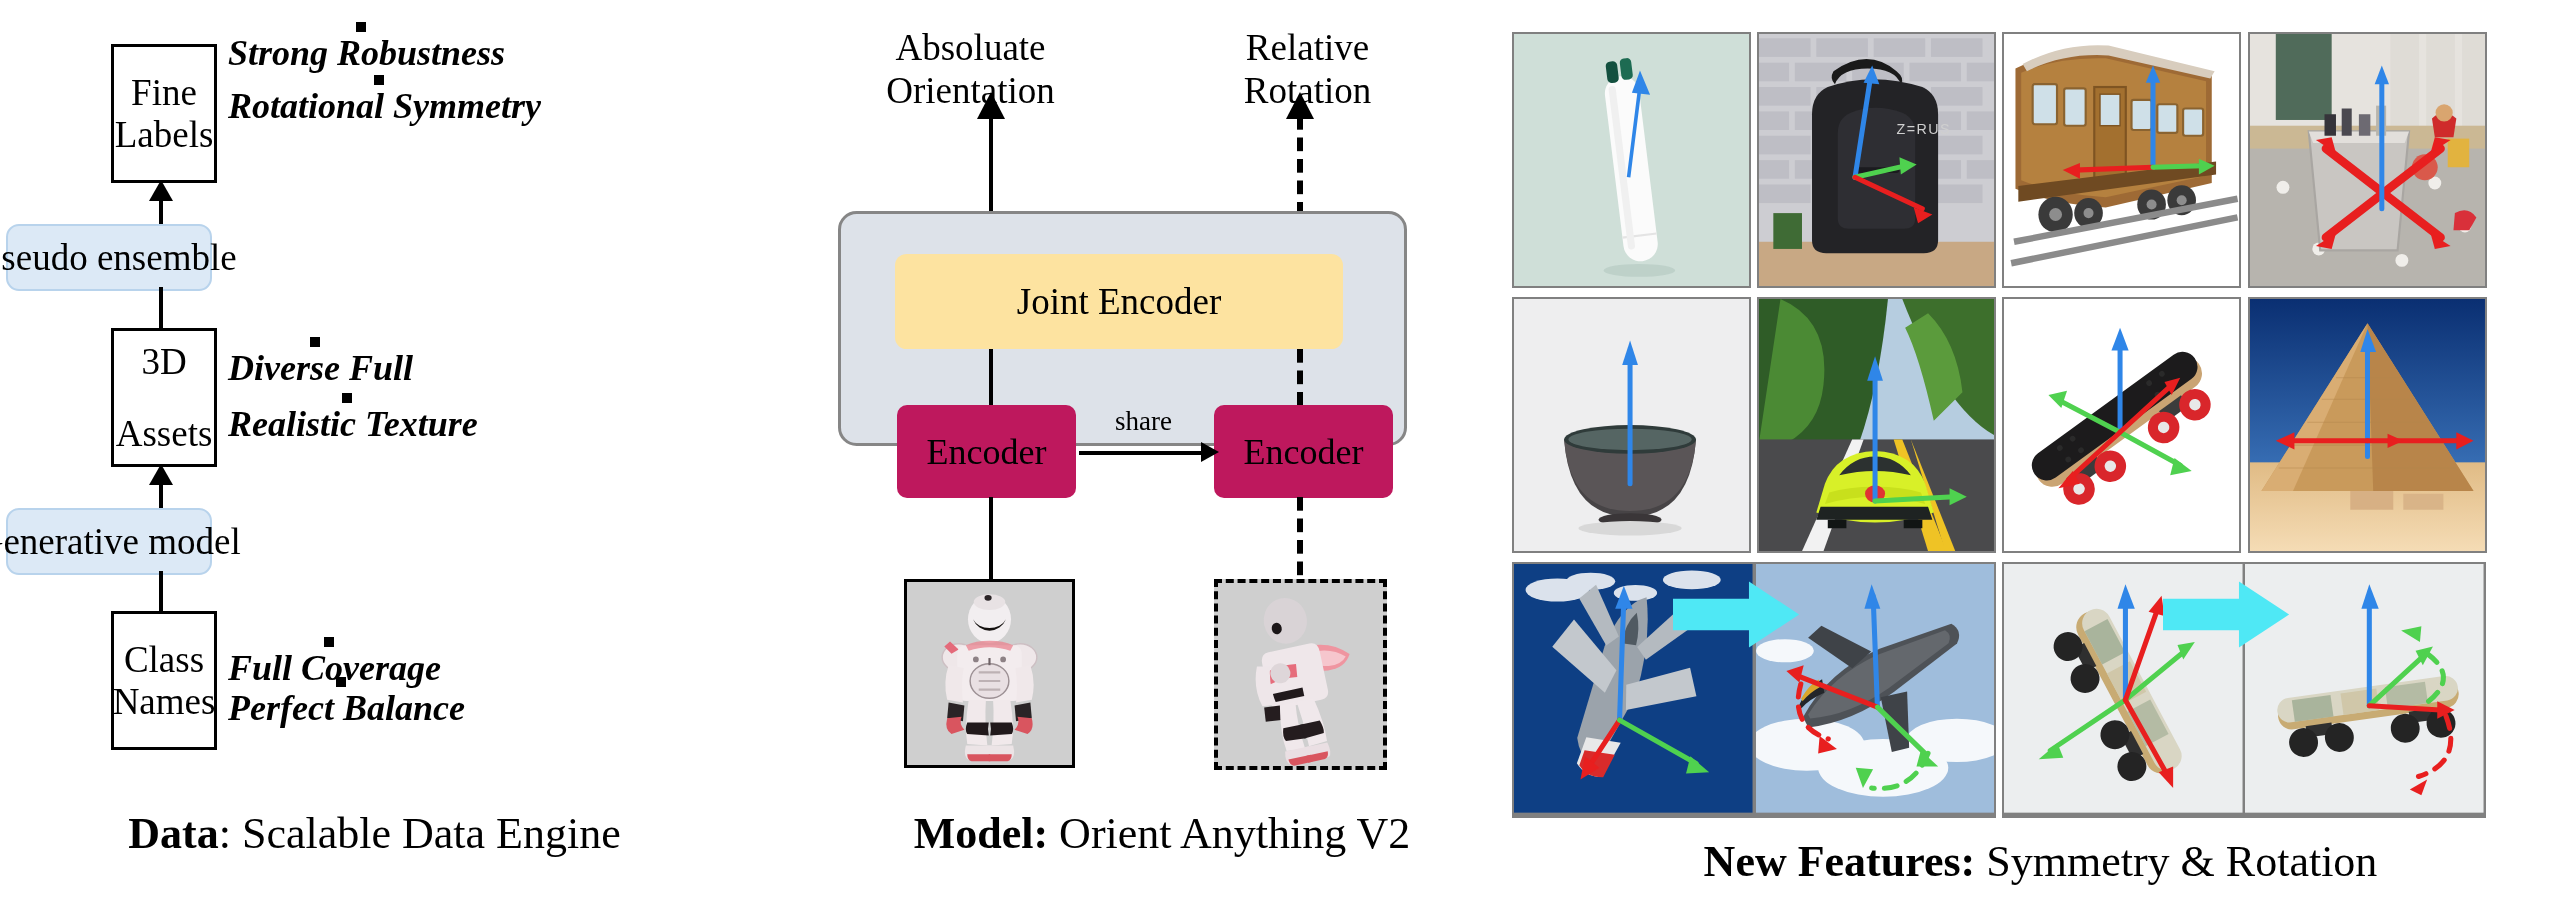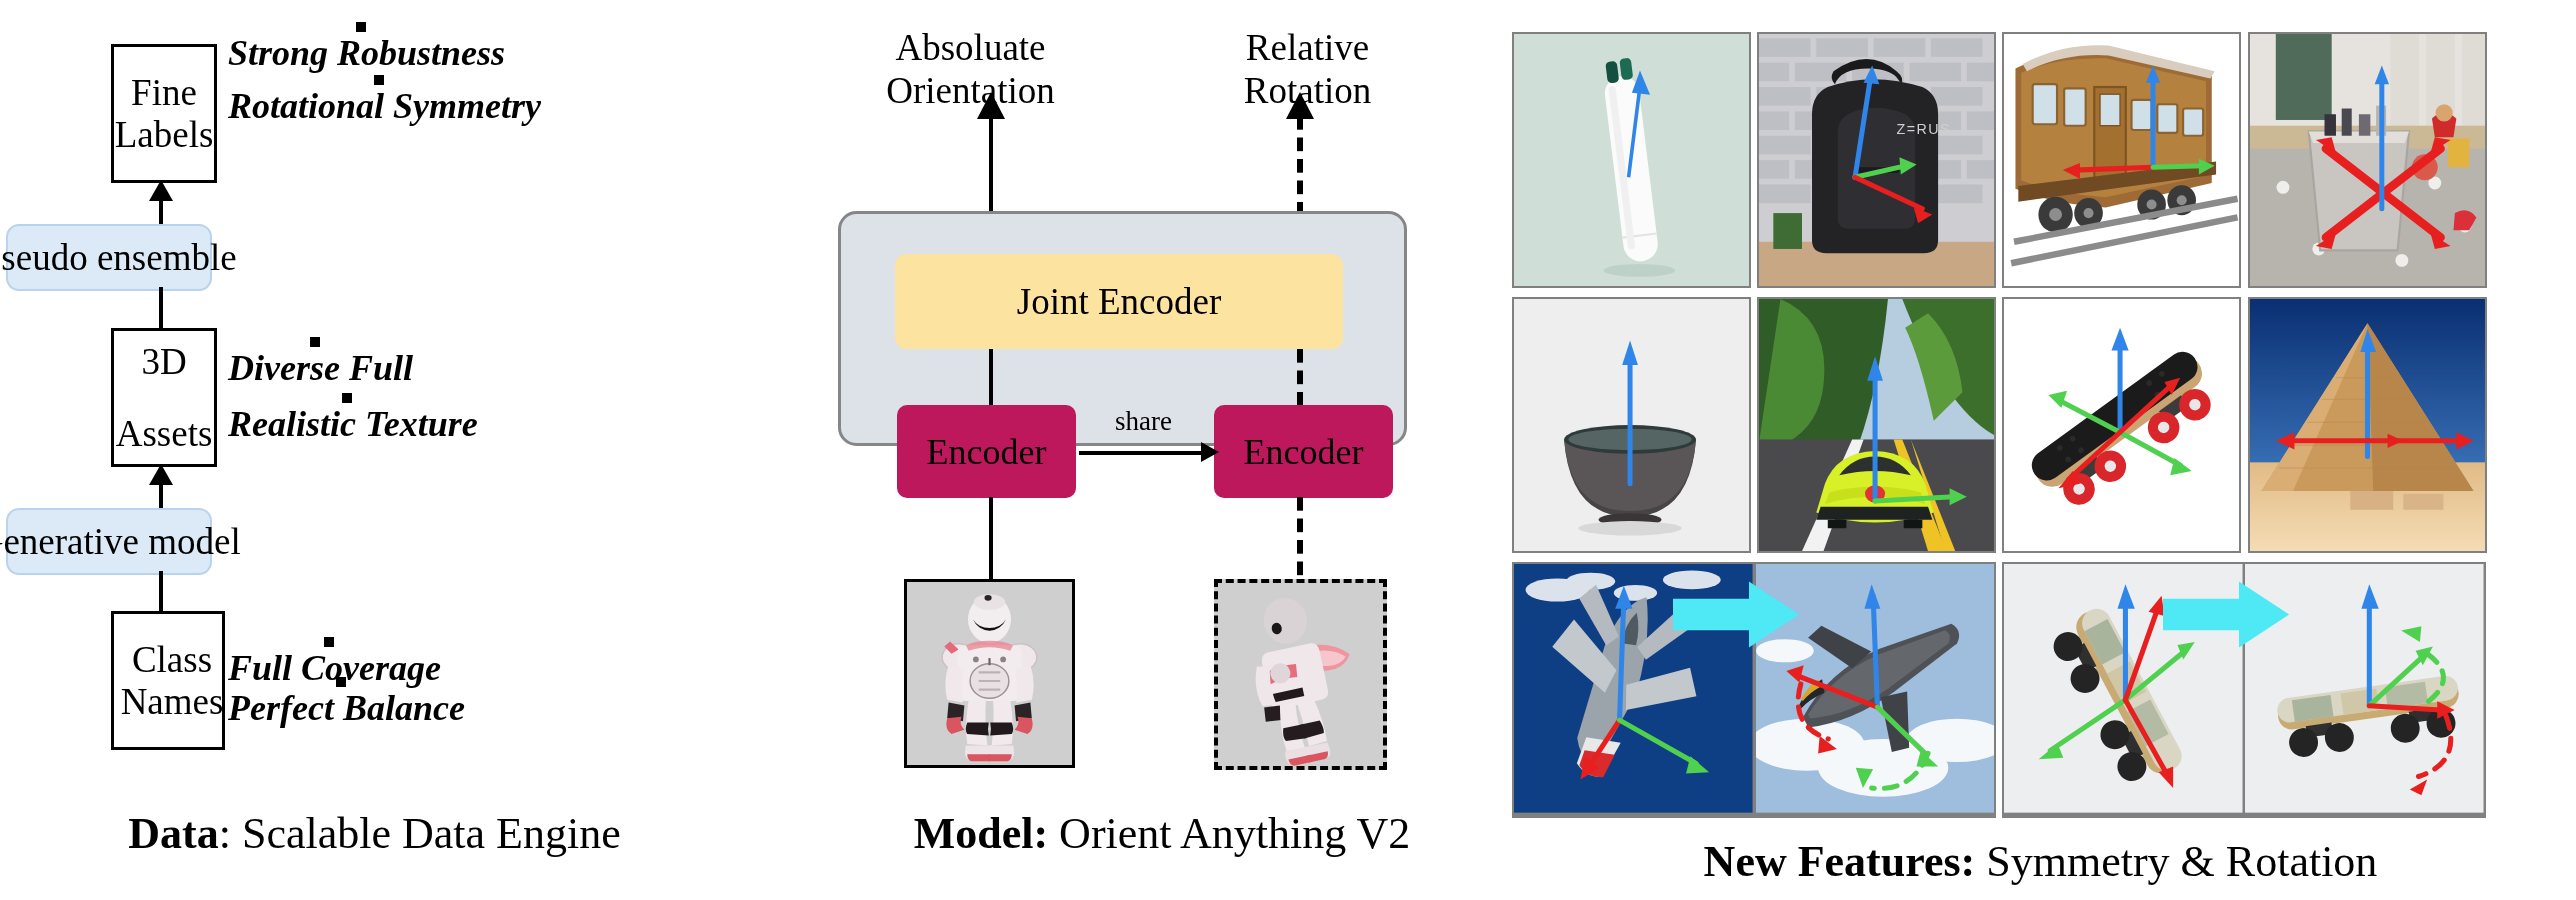--- a/index.html
+++ b/index.html
@@ -112,21 +112,21 @@
 
     <div class="varrow" style="left:159px;top:485px;height:43px;"></div>
     <div class="vhead" style="left:149px;top:464px;"></div>
 
     <div class="pill" style="left:5.7px;top:508px;width:202px;height:63px;">
       <span>Generative model</span>
     </div>
 
     <div class="vline" style="left:159px;top:571px;height:42px;"></div>
 
-    <div class="lbox" style="left:111px;top:611px;width:100px;height:133px;padding-left:8px;">
+    <div class="lbox" style="left:111px;top:611px;width:100px;height:133px;">
       <div>Class</div>
       <div>Names</div>
     </div>
     <div class="bul" style="left:228px;top:621px;margin-top:16px;">
       <span class="sq"></span>
       <span class="tx">Full Coverage</span>
     </div>
     <div class="bul" style="left:228px;top:677px;">
       <span class="sq"></span>
       <span class="tx">Perfect Balance</span>

